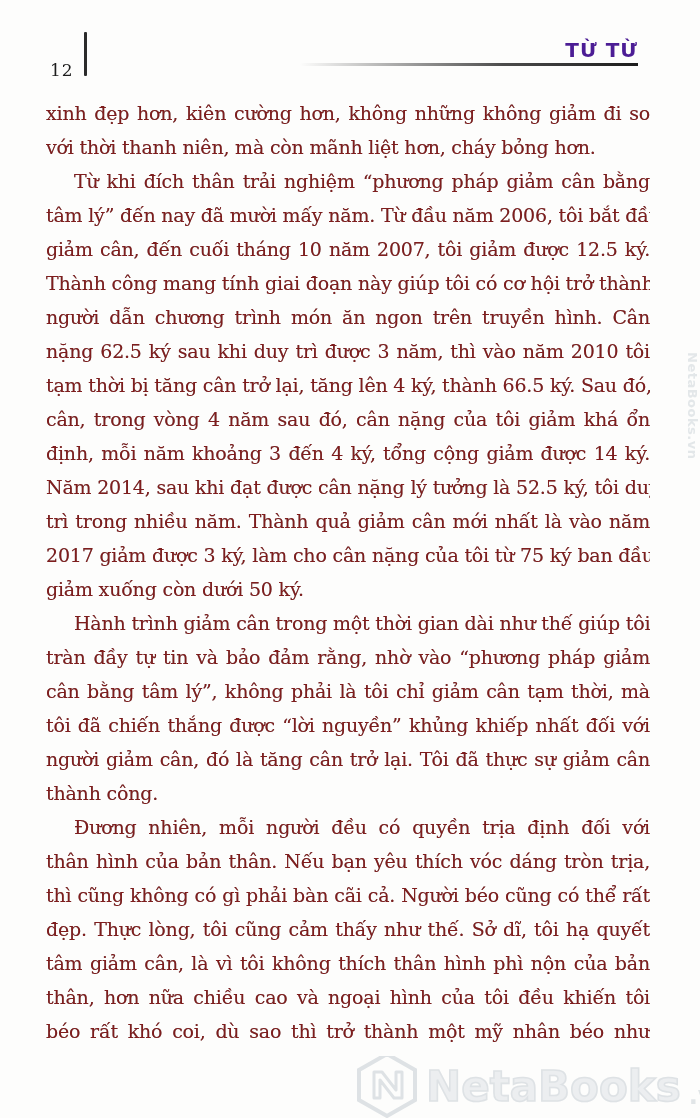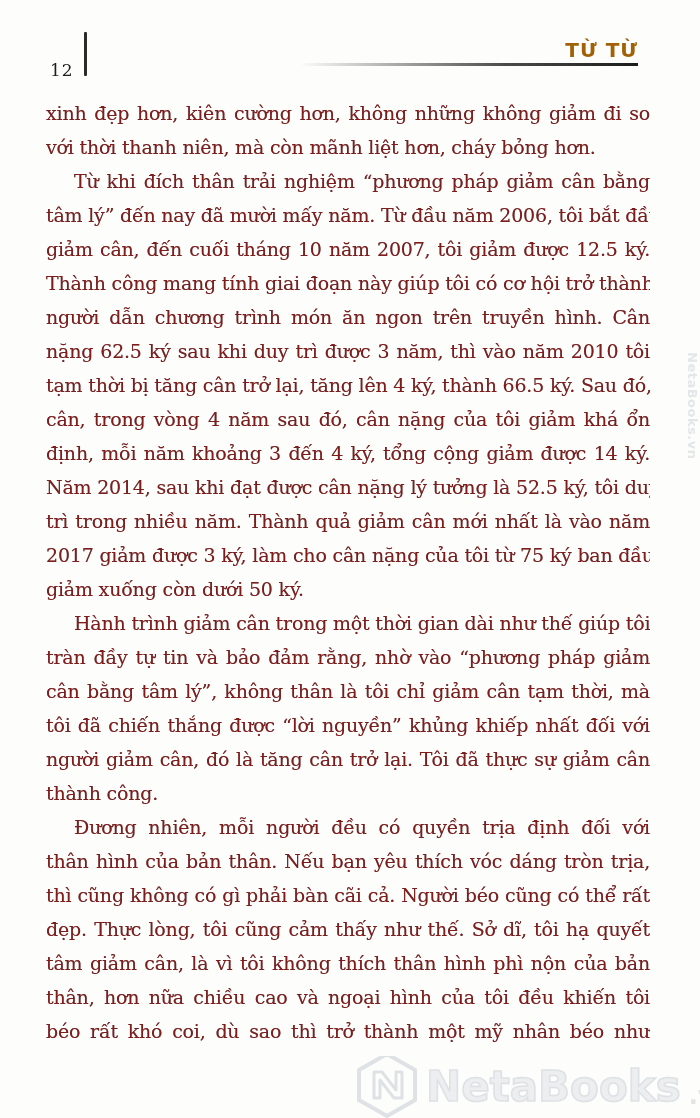--- a/index.html
+++ b/index.html
@@ -16,21 +16,21 @@
     font-size:17px;color:#1d1d1d;letter-spacing:1px;
     font-family:"DejaVu Serif","Liberation Serif",serif;
   }
   .header-divider{
     position:absolute;left:84px;top:32px;width:2.5px;height:44px;
     background:#2b2b2b;border-radius:1px;
   }
   .running-title{
     position:absolute;right:62px;top:38px;
     font-family:"DejaVu Sans","Liberation Sans",sans-serif;
-    font-weight:bold;font-size:20px;color:#a16207;letter-spacing:1px;
+    font-weight:bold;font-size:20px;color:#4c1d95;letter-spacing:1px;
   }
   .header-rule{
     position:absolute;left:300px;right:62px;top:63px;height:2.6px;
     background:linear-gradient(to right,
       rgba(130,130,130,0) 0%, rgba(90,90,90,.45) 25%,
       rgba(45,45,45,.85) 60%, #1c1c1c 100%);
   }
 
   
   .text-block{
@@ -101,21 +101,21 @@
       <div class="ln">định, mỗi năm khoảng 3 đến 4 ký, tổng cộng giảm được 14 ký.</div>
       <div class="ln">Năm 2014, sau khi đạt được cân nặng lý tưởng là 52.5 ký, tôi duy</div>
       <div class="ln">trì trong nhiều năm. Thành quả giảm cân mới nhất là vào năm</div>
       <div class="ln">2017 giảm được 3 ký, làm cho cân nặng của tôi từ 75 ký ban đầu</div>
       <div class="ln end">giảm xuống còn dưới 50 ký.</div>
     </div>
 
     <div class="para">
       <div class="ln first">Hành trình giảm cân trong một thời gian dài như thế giúp tôi</div>
       <div class="ln">tràn đầy tự tin và bảo đảm rằng, nhờ vào “phương pháp giảm</div>
-      <div class="ln">cân bằng tâm lý”, không thân là tôi chỉ giảm cân tạm thời, mà</div>
+      <div class="ln">cân bằng tâm lý”, không phải là tôi chỉ giảm cân tạm thời, mà</div>
       <div class="ln">tôi đã chiến thắng được “lời nguyền” khủng khiếp nhất đối với</div>
       <div class="ln">người giảm cân, đó là tăng cân trở lại. Tôi đã thực sự giảm cân</div>
       <div class="ln end">thành công.</div>
     </div>
 
     <div class="para">
       <div class="ln first">Đương nhiên, mỗi người đều có quyền trịa định đối với</div>
       <div class="ln">thân hình của bản thân. Nếu bạn yêu thích vóc dáng tròn trịa,</div>
       <div class="ln">thì cũng không có gì phải bàn cãi cả. Người béo cũng có thể rất</div>
       <div class="ln">đẹp. Thực lòng, tôi cũng cảm thấy như thế. Sở dĩ, tôi hạ quyết</div>

